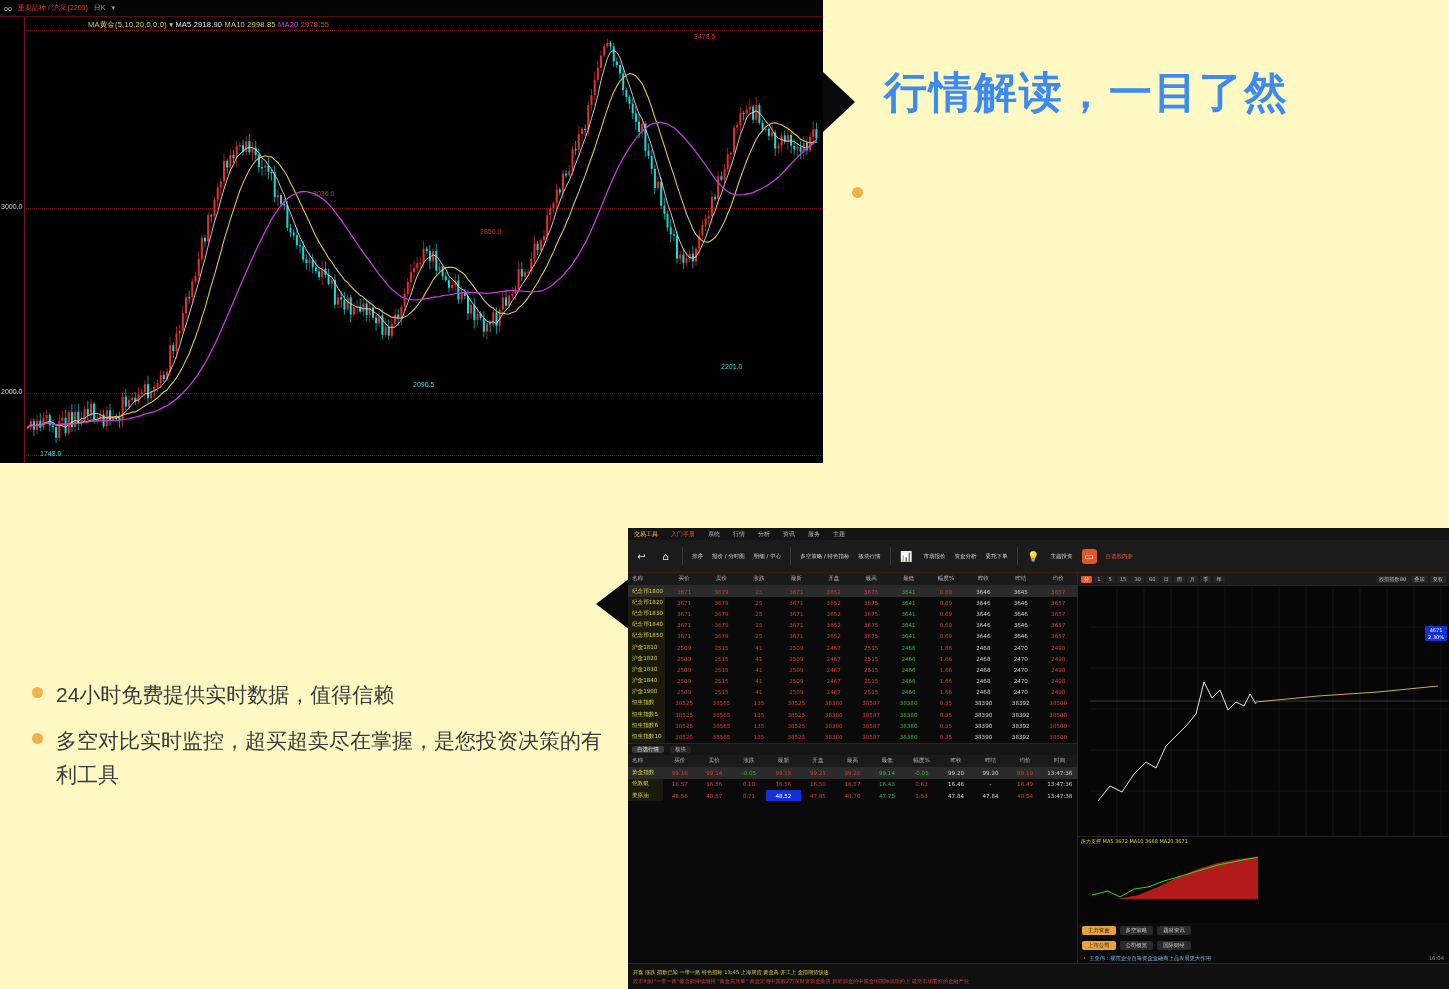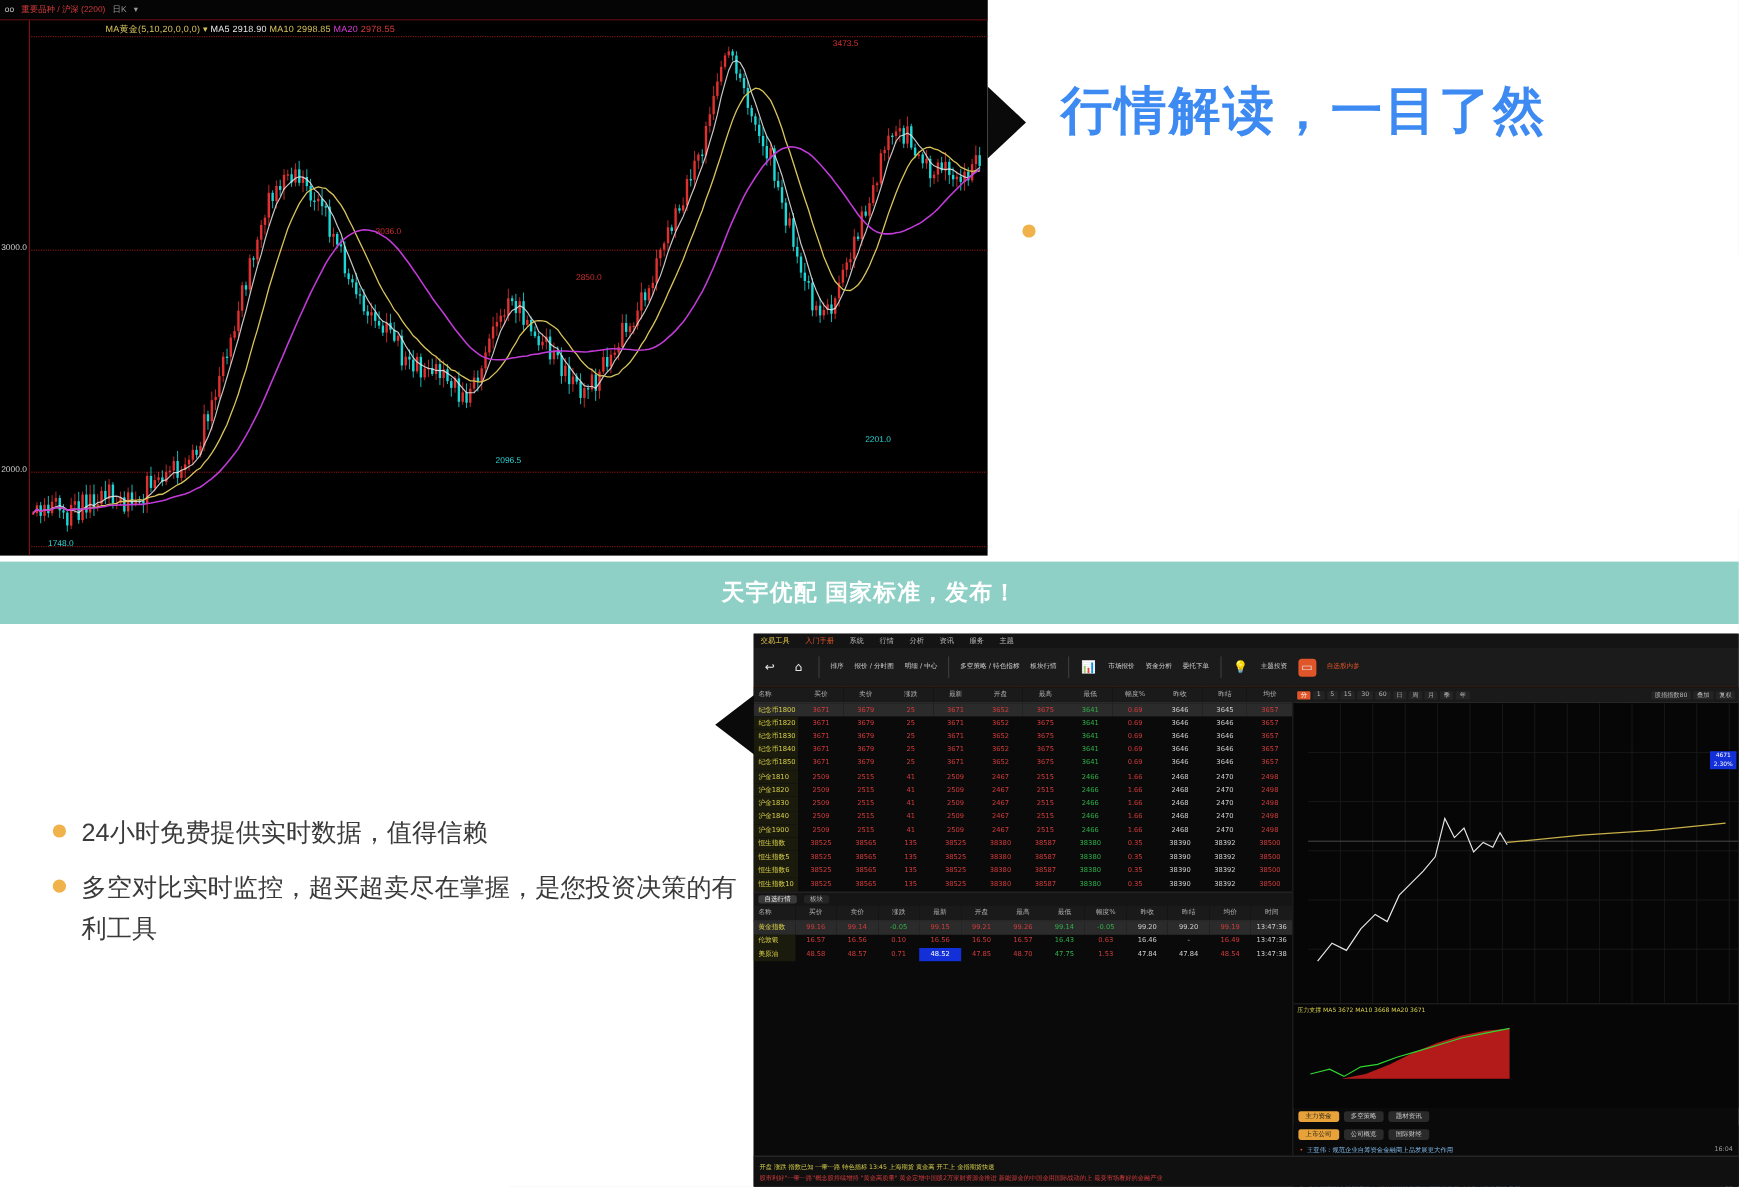--- a/index.html
+++ b/index.html
@@ -3,21 +3,21 @@
 <meta charset="utf-8">
 <style>
   html,body{margin:0;padding:0;}
   body{
     width:1449px;height:989px;
     background:#ececec;
     font-family:"Liberation Sans","DejaVu Sans",sans-serif;
     overflow:hidden;
     position:relative;
   }
-  .page{position:absolute;inset:0;background:#ffffff;text-decoration:underline;}
+  .page{position:absolute;inset:0;background:#fef9c3;text-decoration:underline;}
 
   
   .top-chart{
     position:absolute;left:0;top:0;width:823px;height:463px;
     background:#000;overflow:hidden;
   }
   .chart-topbar{
     position:absolute;left:0;top:0;width:100%;height:17px;
     background:#050505;border-bottom:1px solid #5a0d0d;
     display:flex;align-items:center;gap:6px;padding-left:4px;box-sizing:border-box;
@@ -58,21 +58,21 @@
 
   .head-blue{
     position:absolute;color:#3d8bf2;font-weight:bold;
     letter-spacing:2px;white-space:nowrap;
   }
   #h1{left:884px;top:64px;font-size:43px;}
   #h2{left:52px;top:583px;font-size:38px;}
 
   .bullets{position:absolute;}
   #b1{left:852px;top:178px;width:590px;}
-  #b2{left:44px;top:678px;width:580px;}
+  #b2{left:32px;top:678px;width:580px;}
   .bul{display:flex;align-items:flex-start;margin-bottom:12px;}
   .dot{
     width:11px;height:11px;border-radius:50%;background:#f0b24a;
     flex:0 0 11px;margin-right:13px;margin-top:9px;
   }
   .btxt{color:#3a3a3a;font-size:21.5px;line-height:1.62;}
   #b2 .btxt{font-size:21px;}
 
   
   .banner{
@@ -713,23 +713,20 @@
   <div class="arrow-right"></div>
 
   <div class="head-blue" id="h1">行情解读，一目了然</div>
 
   <div class="bullets" id="b1">
     <div class="bul">
       <div class="dot"></div>
     </div>
   </div>
 
-  <div class="banner">
-    <span>天宇优配 国家标准，发布！</span>
-  </div>
 
 
   <div class="bullets" id="b2">
     <div class="bul">
       <div class="dot"></div>
       <div class="btxt">24小时免费提供实时数据，值得信赖</div>
     </div>
     <div class="bul">
       <div class="dot"></div>
       <div class="btxt">多空对比实时监控，超买超卖尽在掌握，是您投资决策的有利工具</div>

